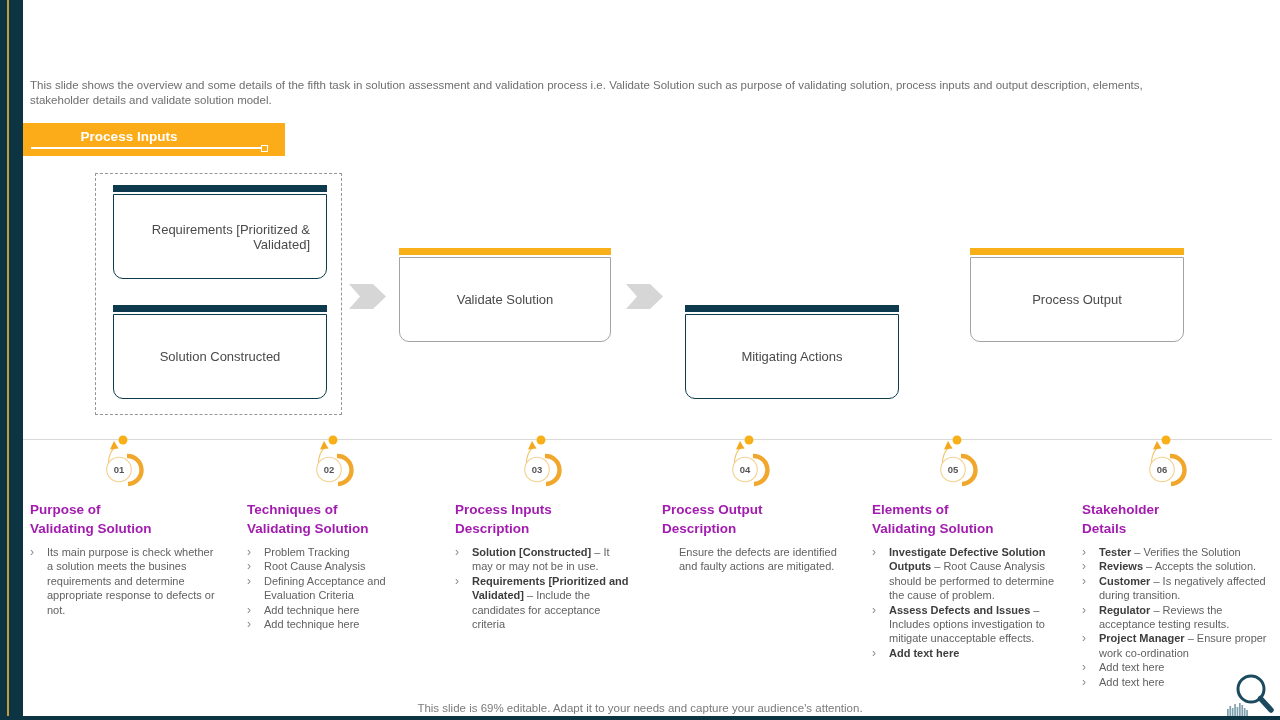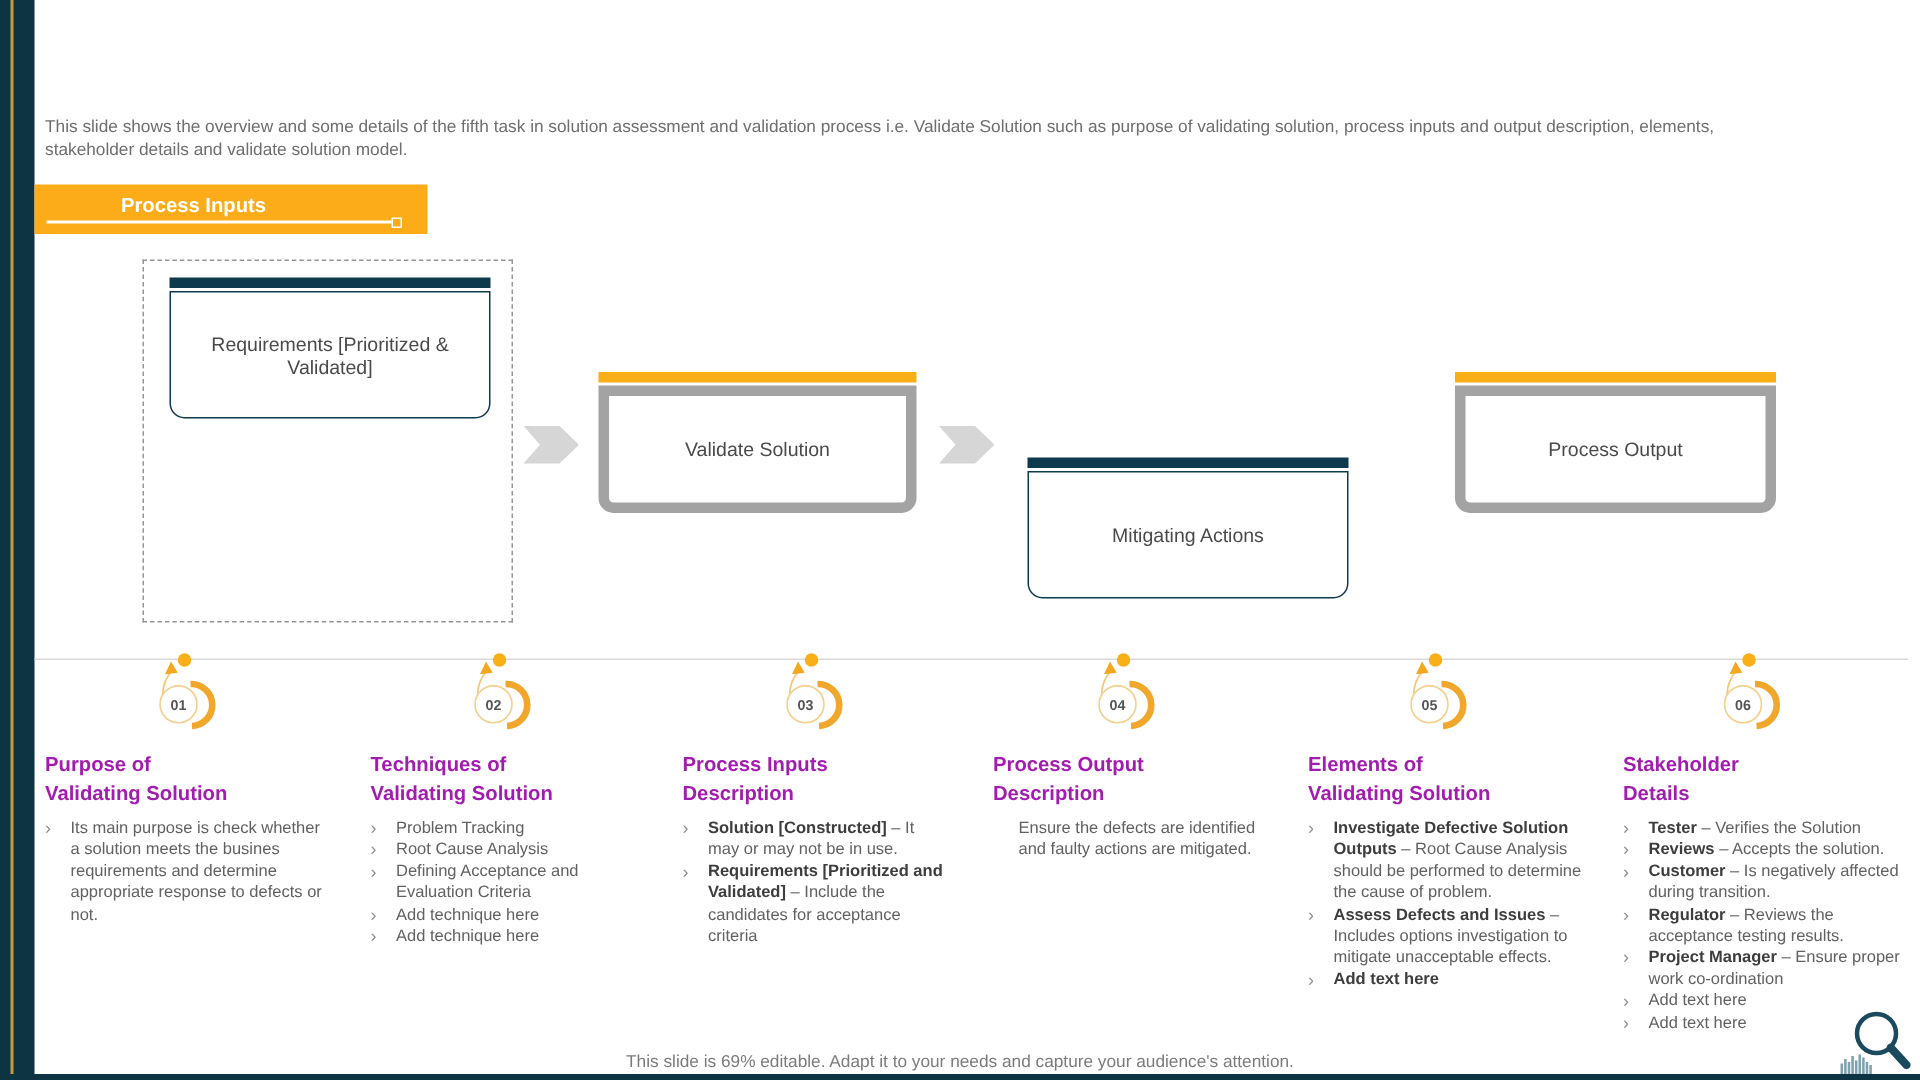--- a/index.html
+++ b/index.html
@@ -24,27 +24,27 @@
                    color:#fff; font-weight:bold; font-size:13.5px; transform:translateX(-25px); }
   .banner .uline { position:absolute; left:8px; bottom:7px; width:232px; height:2px; background:#fff; }
   .banner .usq { position:absolute; left:238px; bottom:4px; width:7px; height:7px;
                  border:1.5px solid #fff; background:#FBAC18; }
 
   
   .dashed-group { position:absolute; left:95px; top:173px; width:247px; height:242px;
                   border:1px dashed #969696; }
   .pbox { position:absolute; }
   .pbox .bar { height:7px; margin-bottom:2px; }
-  .pbox .bx { display:flex; align-items:center; justify-content:center; text-align:center;
+  .pbox .bx { display:flex; align-items:center; justify-content:center; text-align:right;
               background:#fff; height:calc(100% - 9px); border-radius:0 0 10px 10px;
               font-size:13px; color:#4a4a4a; padding:14px 16px; }
   .pbox.teal .bar { background:#0E3A4D; }
   .pbox.teal .bx { border:1px solid #0E3A4D; }
   .pbox.gold .bar { background:#F9B018; }
-  .pbox.gold .bx { border:7px solid #a3a3a3; }
+  .pbox.gold .bx { border:1px solid #a3a3a3; }
   .box-req   { left:113px; top:185px; width:214px; height:94px; }
   .box-sol   { left:113px; top:305px; width:214px; height:94px; }
   .box-val   { left:399px; top:248px; width:212px; height:94px; }
   .box-idf   { left:685px; top:185px; width:214px; height:94px; }
   .box-mit   { left:685px; top:305px; width:214px; height:94px; }
   .box-out   { left:970px; top:248px; width:214px; height:94px; }
   .flow-arrow { position:absolute; width:38px; height:27px; }
   .arrow-1 { left:349px; top:283px; }
   .arrow-2 { left:626px; top:283px; }
 
@@ -89,20 +89,24 @@
     <div class="uline"></div>
     <div class="usq"></div>
   </div>
 
   <div class="dashed-group"></div>
 
   <div class="pbox teal box-req">
     <div class="bar"></div>
     <div class="bx">Requirements [Prioritized &amp; Validated]</div>
   </div>
+  <div class="pbox teal box-sol">
+    <div class="bar"></div>
+    <div class="bx">Solution Constructed</div>
+  </div>
 
   <svg class="flow-arrow arrow-1" viewBox="0 0 38 27">
     <polygon points="0,1 24,1 37,13.5 24,26 0,26 11,13.5" fill="#D6D6D6"></polygon>
   </svg>
 
   <div class="pbox gold box-val">
     <div class="bar"></div>
     <div class="bx">Validate Solution</div>
   </div>
 

